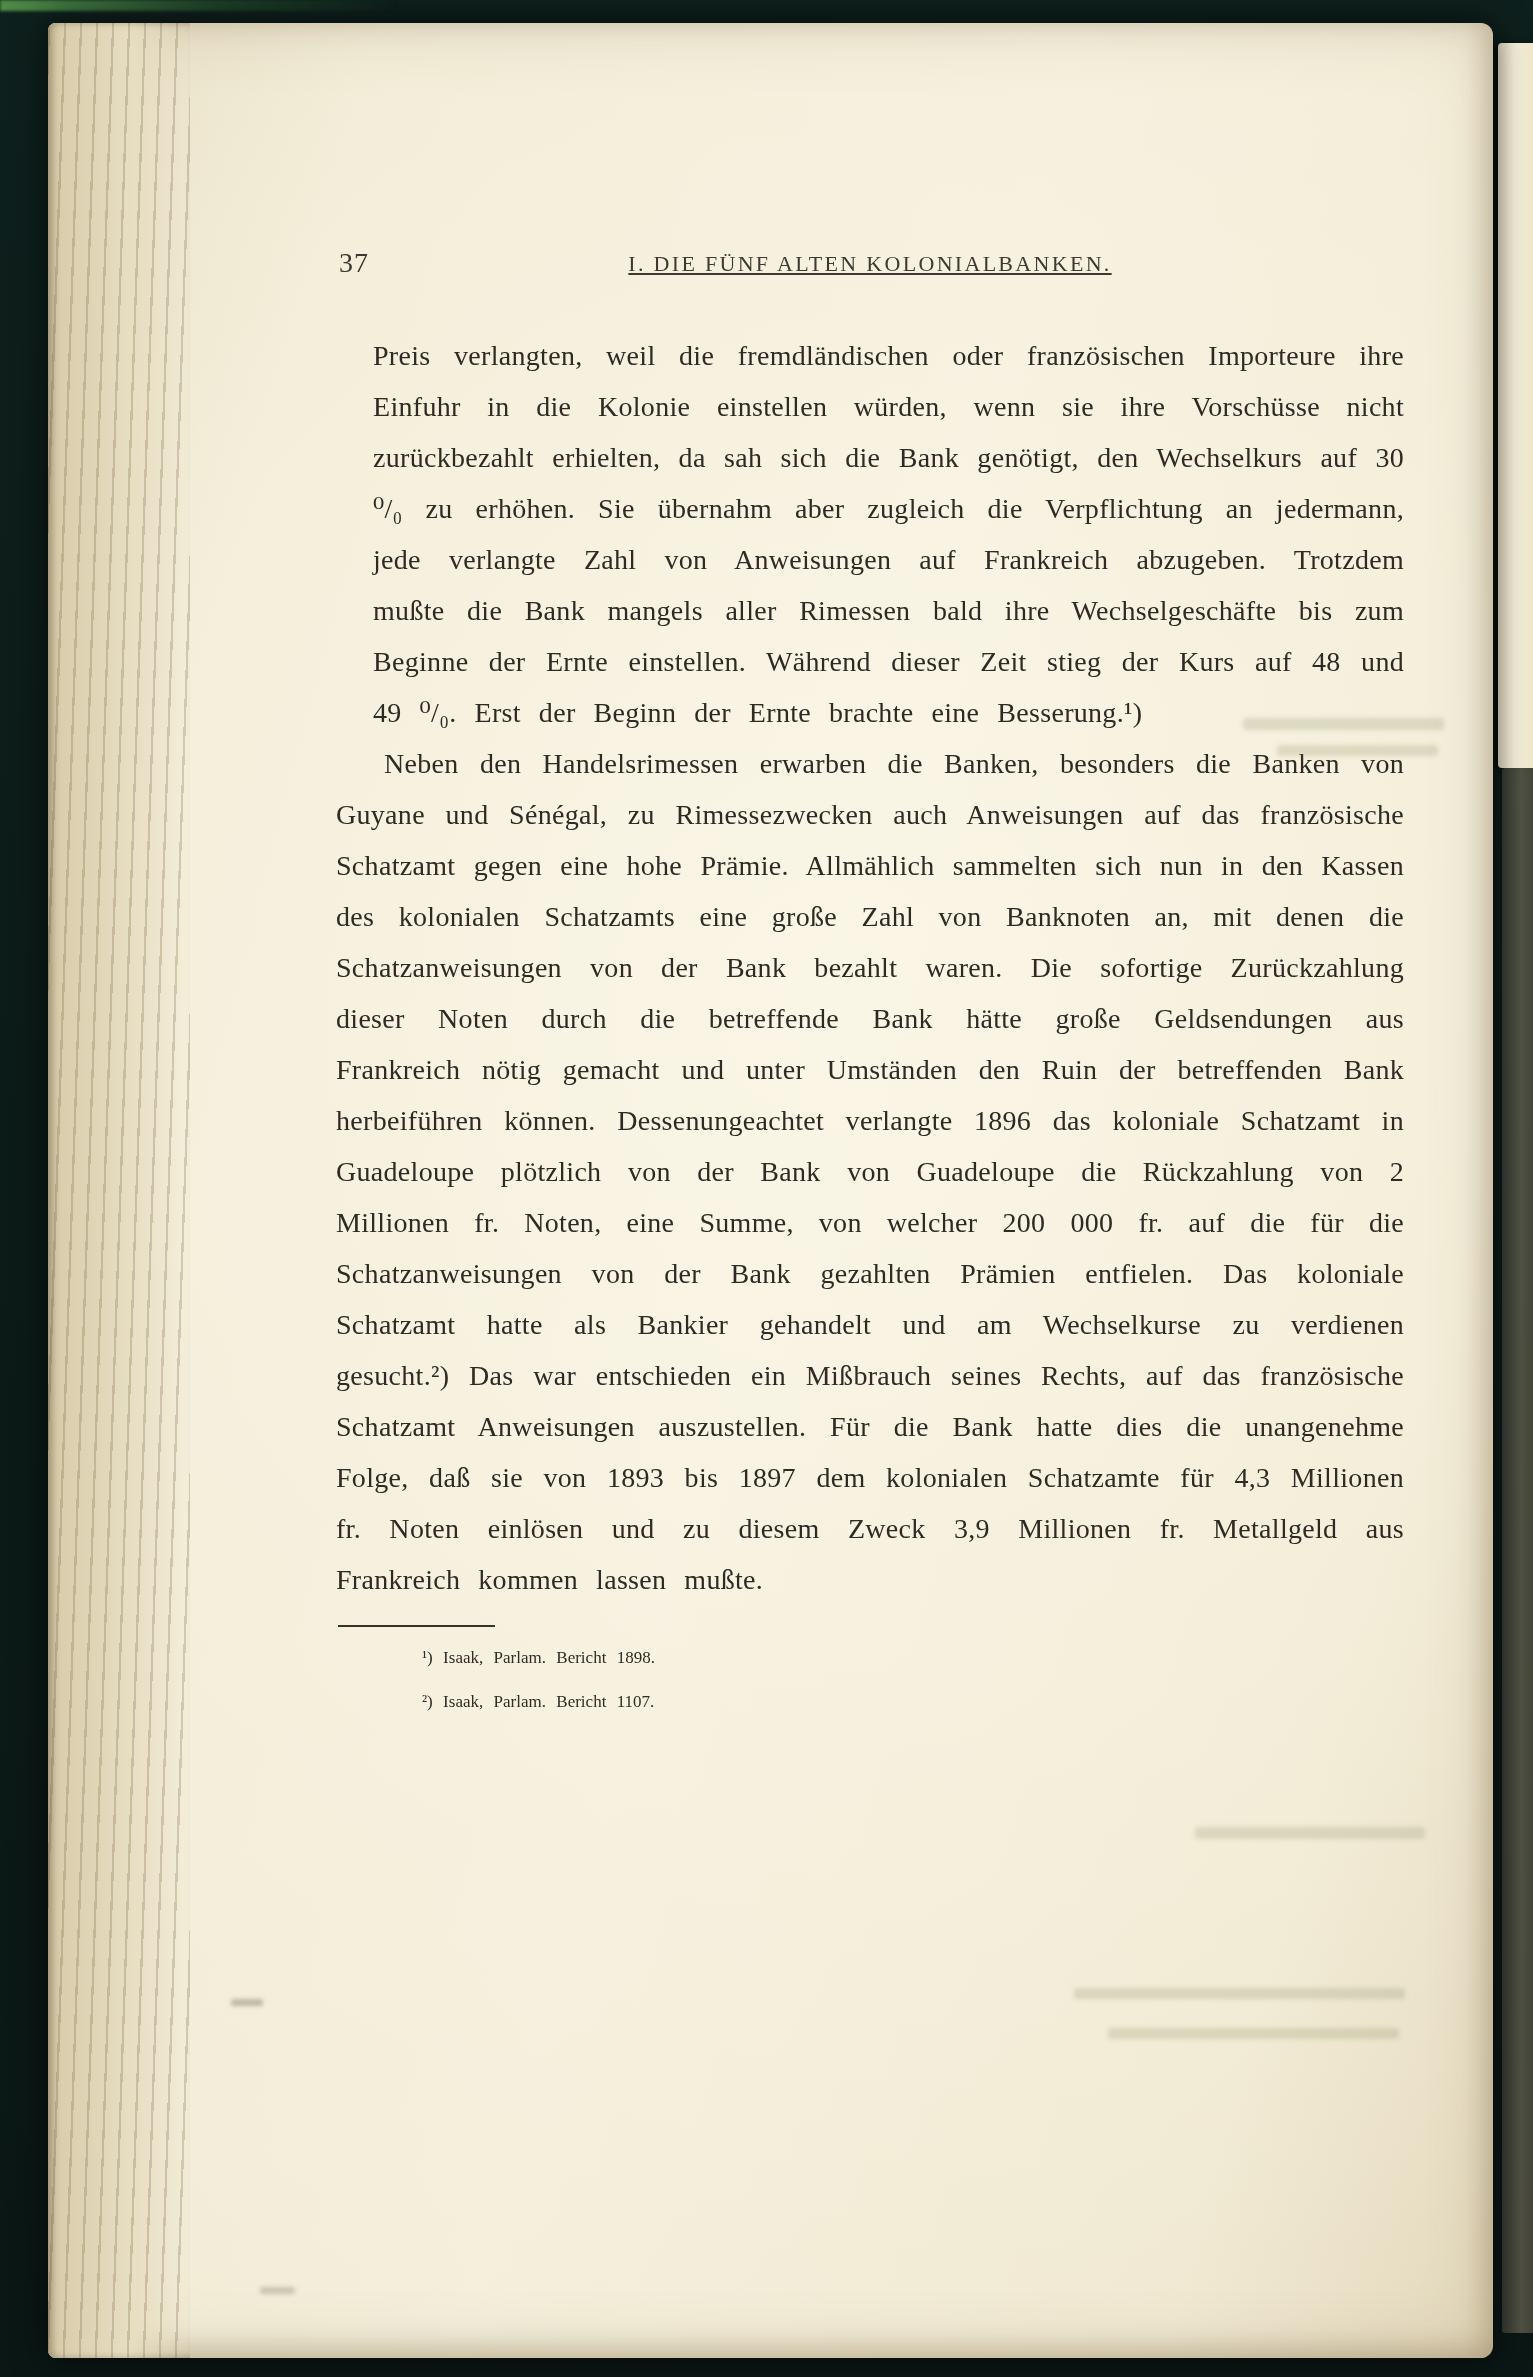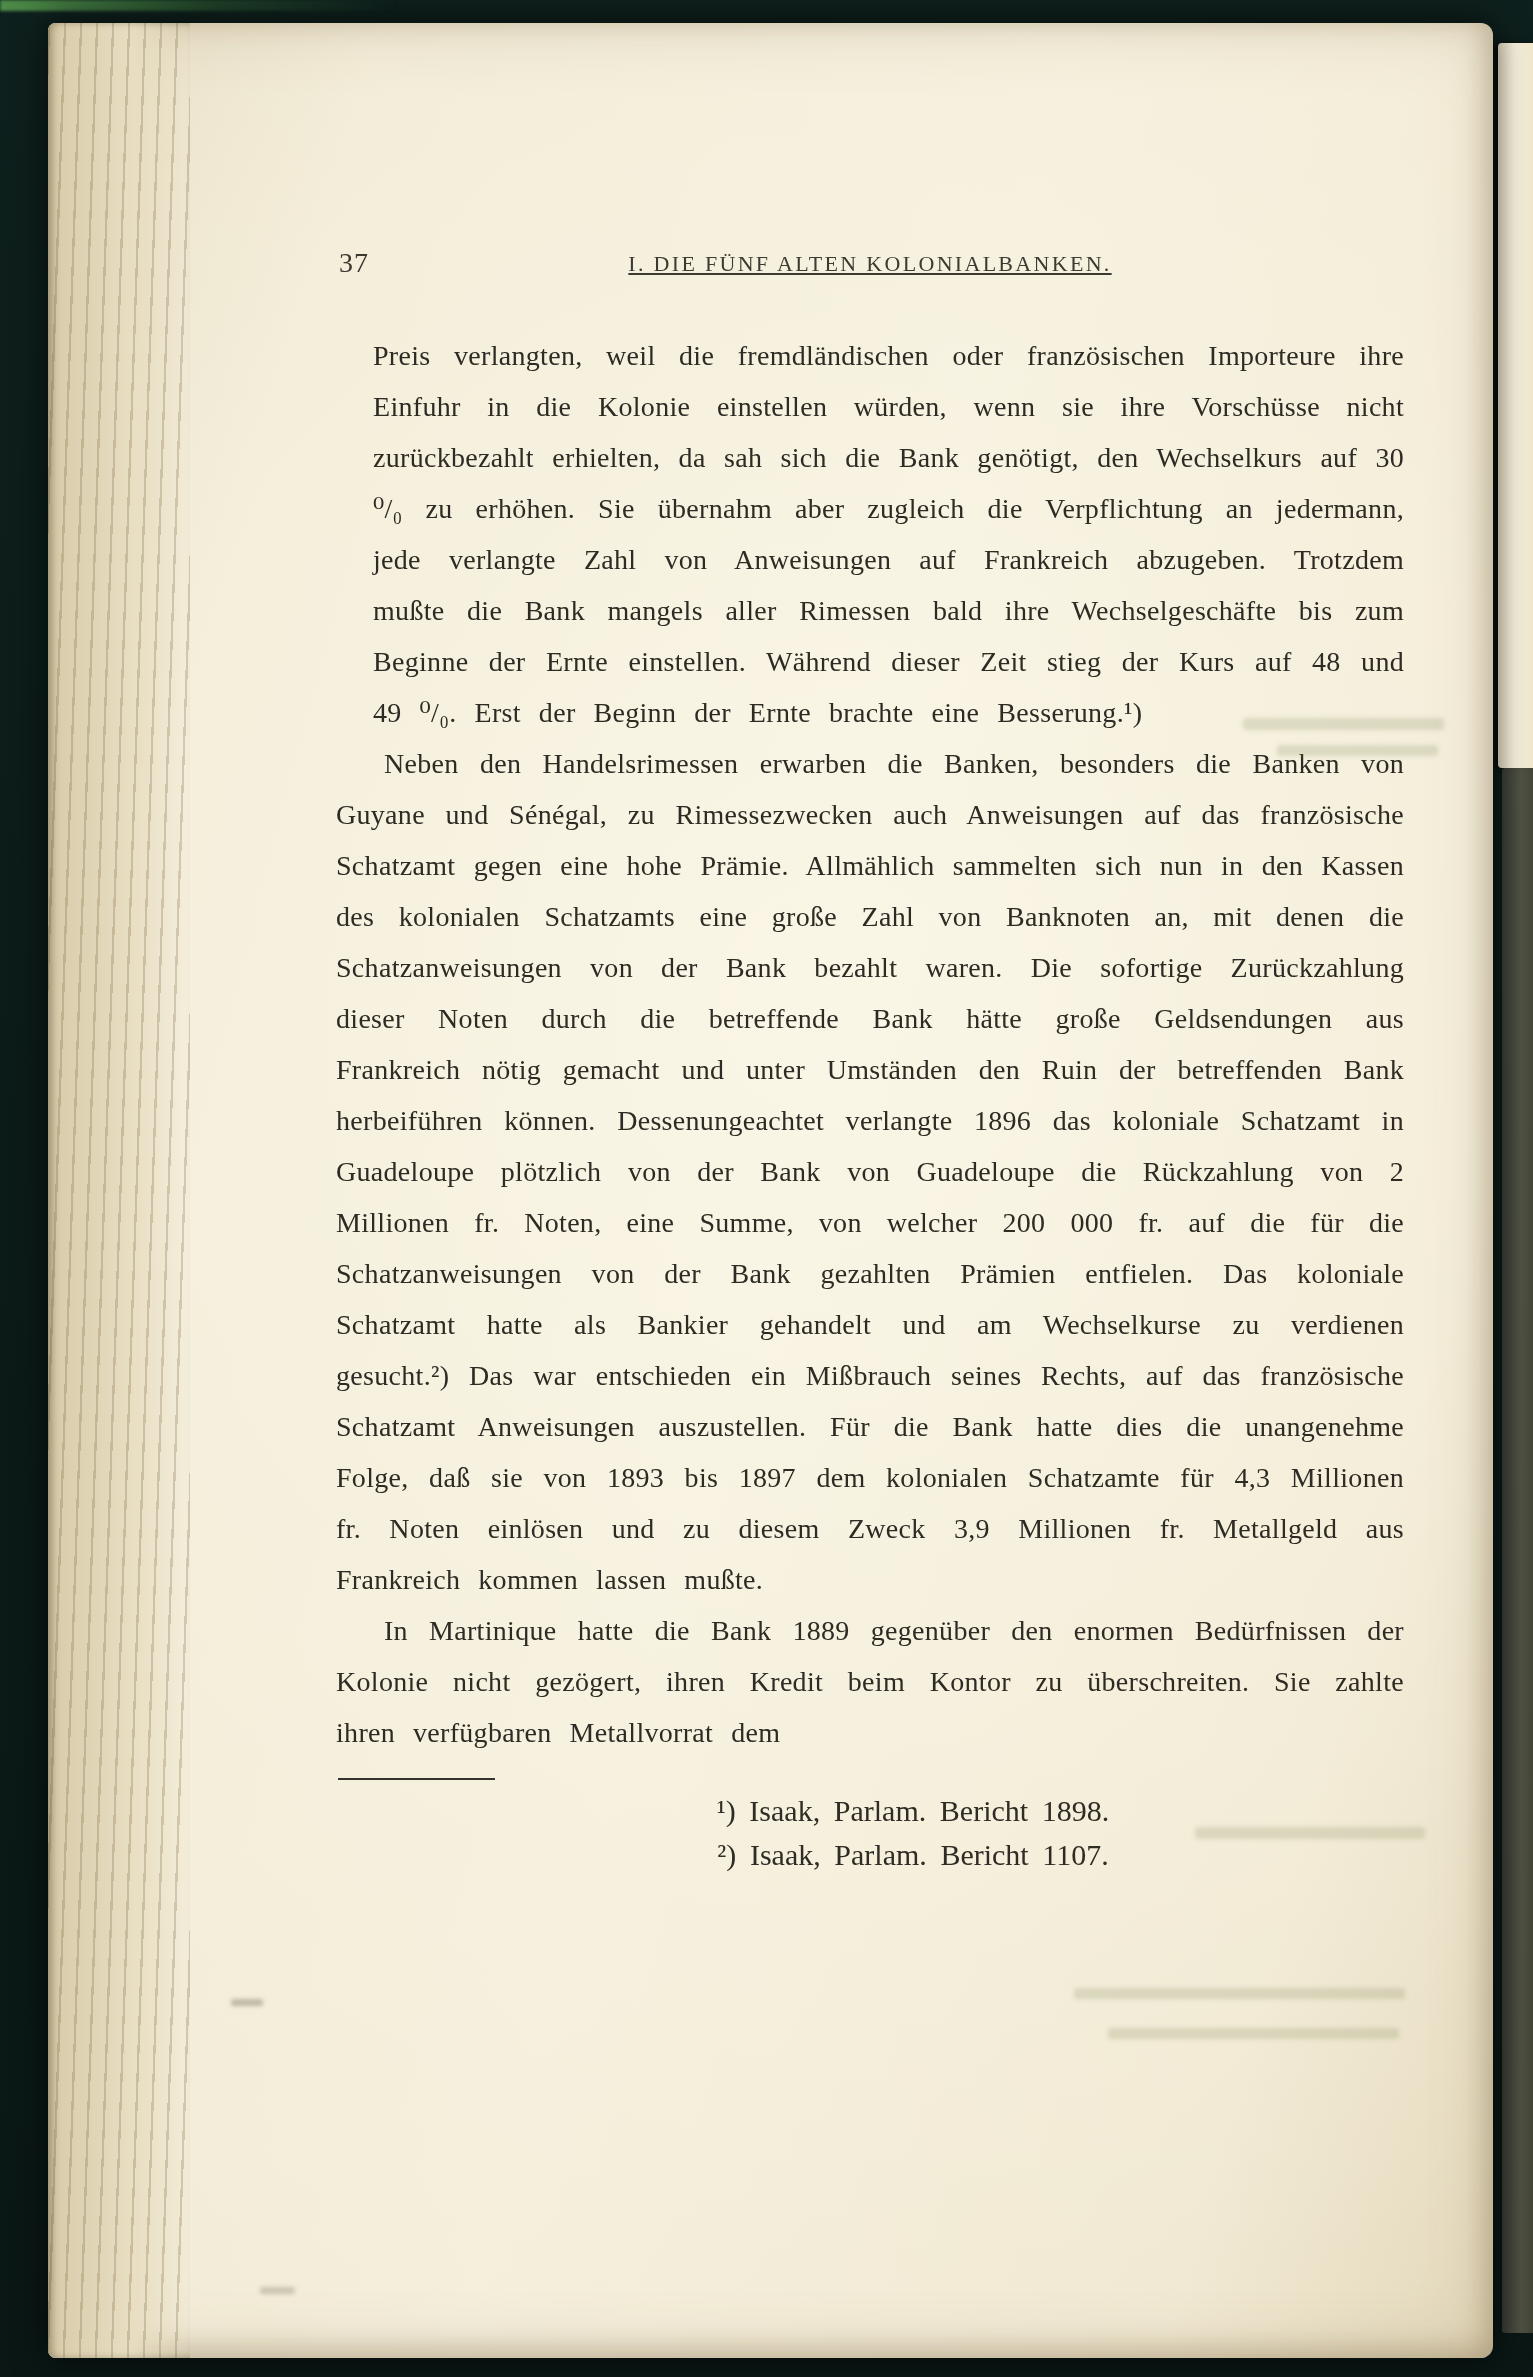--- a/index.html
+++ b/index.html
@@ -108,26 +108,25 @@
     margin-left: 37px;
   }
   .fnrule {
     width: 157px;
     height: 0;
     border-top: 2.3px solid #35332c;
     margin: 20px 0 9.2px 1.5px;
   }
   .footnote {
     margin: 0;
-    font-size: 30px;
+    font-size: 17px;
     line-height: 44px;
     padding-left: 86px;
     word-spacing: 6.1px;
     color: #2f2c25;
-    text-align: center;
   }
   
   .bleed {
     position: absolute;
     background: rgba(128,138,92,0.22);
     border-radius: 3.1px;
     filter: blur(2.3px);
   }
   .b1 { left: 1195px; top: 695px;  width: 201px; height: 12.3px; }
   .b2 { left: 1229px; top: 722px;  width: 161px; height: 10.7px; }
@@ -155,21 +154,20 @@
 
       <header class="pagehead">
         <span class="pagenum">37</span>
         <span class="runhead">I. DIE FÜNF ALTEN KOLONIALBANKEN.</span>
       </header>
 
       <p class="para first">Preis verlangten, weil die fremdländischen oder französischen Importeure ihre Einfuhr in die Kolonie einstellen würden, wenn sie ihre Vorschüsse nicht zurückbezahlt erhielten, da sah sich die Bank genötigt, den Wechselkurs auf 30 ⁰/₀ zu erhöhen. Sie übernahm aber zugleich die Verpflichtung an jedermann, jede verlangte Zahl von Anweisungen auf Frankreich abzugeben. Trotzdem mußte die Bank mangels aller Rimessen bald ihre Wechselgeschäfte bis zum Beginne der Ernte einstellen. Während dieser Zeit stieg der Kurs auf 48 und 49 ⁰/₀. Erst der Beginn der Ernte brachte eine Besserung.¹)</p>
 
       <p class="para">Neben den Handelsrimessen erwarben die Banken, besonders die Banken von Guyane und Sénégal, zu Rimessezwecken auch Anweisungen auf das französische Schatzamt gegen eine hohe Prämie. Allmählich sammelten sich nun in den Kassen des kolonialen Schatzamts eine große Zahl von Banknoten an, mit denen die Schatzanweisungen von der Bank bezahlt waren. Die sofortige Zurückzahlung dieser Noten durch die betreffende Bank hätte große Geldsendungen aus Frankreich nötig gemacht und unter Umständen den Ruin der betreffenden Bank herbeiführen können. Dessenungeachtet verlangte 1896 das koloniale Schatzamt in Guadeloupe plötzlich von der Bank von Guadeloupe die Rückzahlung von 2 Millionen fr. Noten, eine Summe, von welcher 200 000 fr. auf die für die Schatzanweisungen von der Bank gezahlten Prämien entfielen. Das koloniale Schatzamt hatte als Bankier gehandelt und am Wechselkurse zu verdienen gesucht.²) Das war entschieden ein Mißbrauch seines Rechts, auf das französische Schatzamt Anweisungen auszustellen. Für die Bank hatte dies die unangenehme Folge, daß sie von 1893 bis 1897 dem kolonialen Schatzamte für 4,3 Millionen fr. Noten einlösen und zu diesem Zweck 3,9 Millionen fr. Metallgeld aus Frankreich kommen lassen mußte.</p>
 
-      <p class="para">In Martinique hatte die Bank 1889 gegenüber den enormen Bedürfnissen der Kolonie nicht gezögert, ihren Kredit beim Kontor zu überschreiten. Sie zahlte ihren verfügbaren Metallvorrat dem</p>
 
       <div class="fnrule"></div>
 
       <p class="footnote">¹) Isaak, Parlam. Bericht 1898.</p>
 
       <p class="footnote">²) Isaak, Parlam. Bericht 1107.</p>
 
     </div>
 
     <div class="bleed b1"></div>

